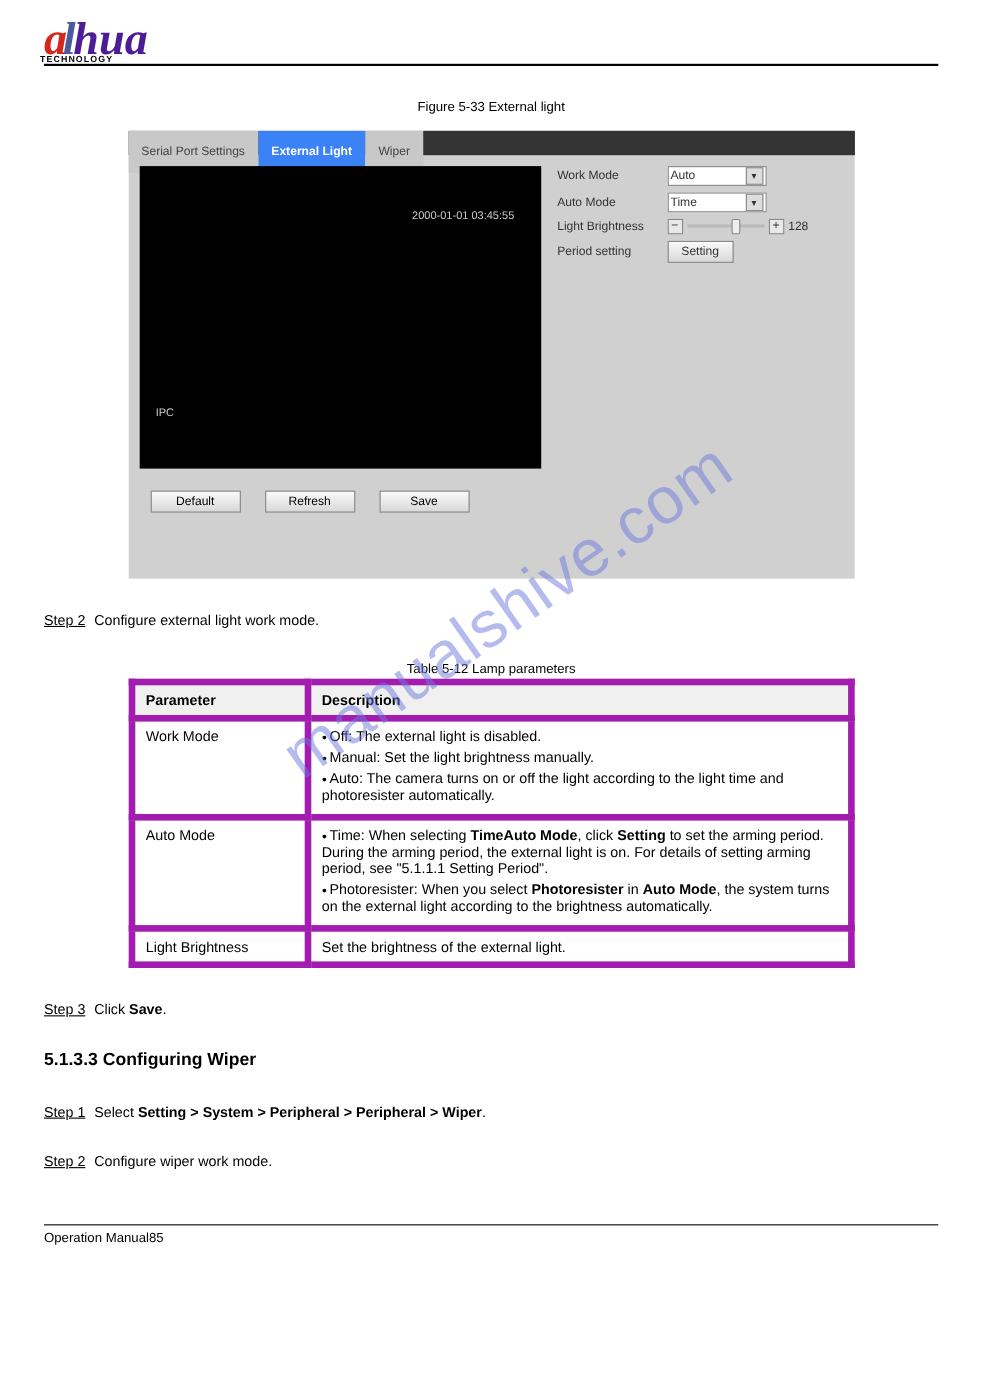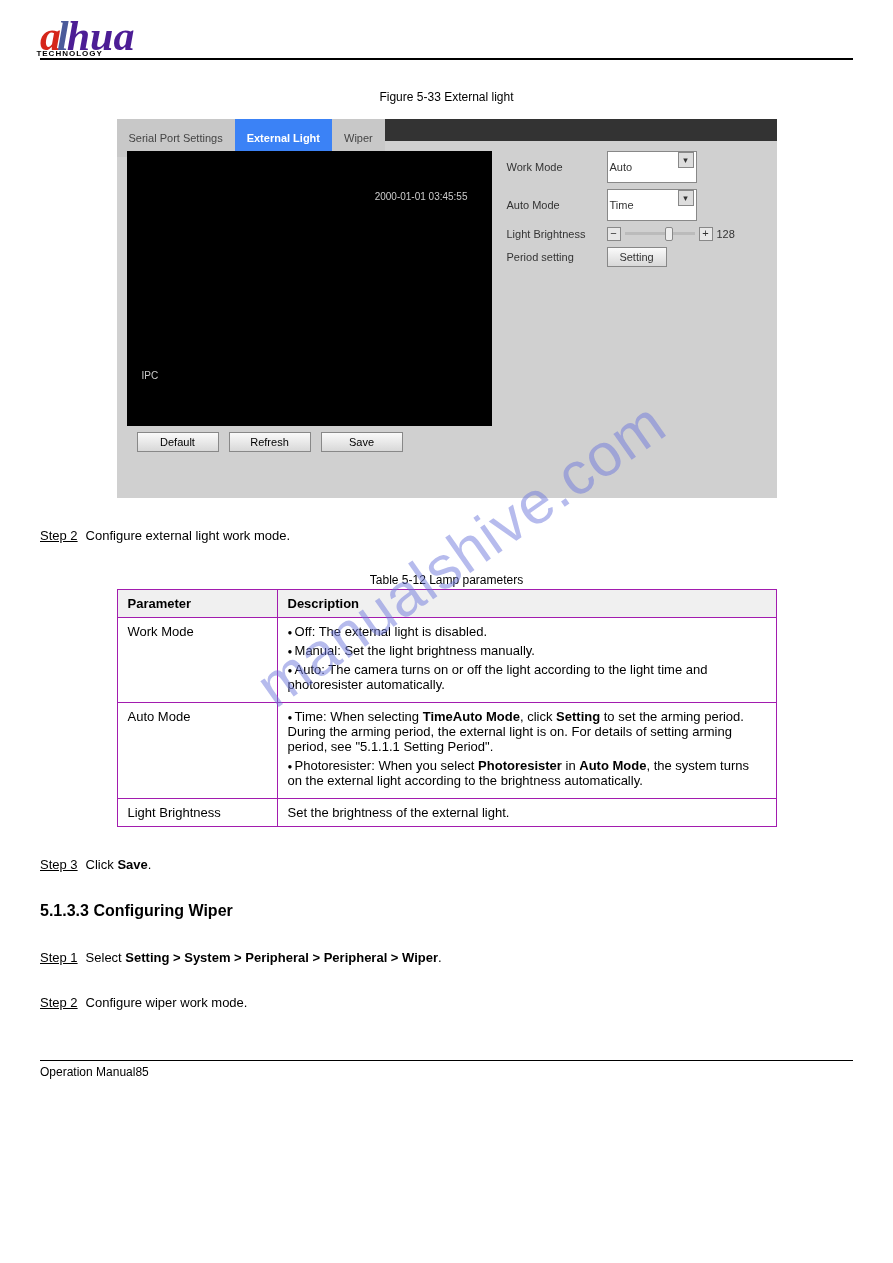--- a/index.html
+++ b/index.html
@@ -16,33 +16,33 @@
   .tab{padding:19px 12px;background:#c8c8c8;color:#444;height:22px;display:flex;align-items:center;}
   .tab.active{background:#3b82f6;color:#fff;font-weight:bold;}
   .tabs .spacer{flex:1;background:#333;}
   .ss-body{display:flex;padding:10px 10px 40px 10px;gap:15px;}
   .video{width:365px;height:275px;background:#000;position:relative;color:#ccc;font-size:10px;}
   .video .ts{position:absolute;top:40px;right:24px;}
   .video .ipc{position:absolute;bottom:45px;left:15px;}
   .ctrls{font-size:11px;color:#333;}
   .row{display:flex;align-items:center;margin-bottom:6px;gap:10px;}
   .row .lbl{width:90px;}
-  .sel{width:90px;height:32px;font-size:11px;border:1px solid #888;background:#fff;padding:0 2px;position:relative;display:flex;align-items:center;}
+  .sel{width:90px;height:18px;font-size:11px;border:1px solid #888;background:#fff;padding:0 2px;position:relative;display:flex;align-items:center;}
   .sel::after{content:"▾";position:absolute;right:2px;top:0px;background:#ddd;border:1px solid #888;width:14px;height:14px;text-align:center;line-height:14px;font-size:9px;}
   .slider{display:flex;align-items:center;gap:4px;}
   .slbtn{width:14px;height:14px;border:1px solid #888;background:#e8e8e8;font-size:11px;line-height:11px;text-align:center;}
   .track{width:70px;height:3px;background:#bbb;position:relative;}
   .thumb{position:absolute;top:-5px;left:40px;width:8px;height:14px;background:#eee;border:1px solid #888;border-radius:2px;}
   .btn{height:20px;padding:0 12px;background:linear-gradient(#fafafa,#d8d8d8);border:1px solid #888;font-size:11px;display:inline-flex;align-items:center;justify-content:center;}
-  .btnrow{display:flex;gap:10px;padding:6px 10px;}
+  .btnrow{display:flex;gap:22px;padding:20px 10px;}
   .btnrow .btn{width:82px;}
   .step-line{margin:30px 0;font-size:13px;display:flex;gap:8px;}
   .step-line .u{text-decoration:underline;}
   .table{border-collapse:collapse;width:660px;margin:0 auto;font-size:13px;}
-  .table th,.table td{border:1px solid #a21caf;padding:6px 10px;text-align:left;vertical-align:top;}
+  .table th,.table td{border:6px solid #a21caf;padding:6px 10px;text-align:left;vertical-align:top;}
   .table th{background:#f0f0f0;font-weight:bold;}
   .table ul{list-style:none;padding:0;}
   .table ul li{margin-bottom:4px;}
   .table ul li::before{content:"● ";font-size:8px;vertical-align:middle;}
   .tbl-caption{text-align:center;margin:8px 0 2px;font-size:12px;}
   .heading{font-size:16px;font-weight:bold;margin:30px 0 6px;}
   .footer-hr{border:none;border-top:1px solid #000;margin-top:50px;}
   .footer{display:flex;font-size:12px;margin-top:4px;}
   .watermark{position:absolute;top:520px;left:220px;font-size:60px;color:rgba(110,120,220,0.5);transform:rotate(-35deg);pointer-events:none;font-family:Arial;letter-spacing:1px;}
 </style>

